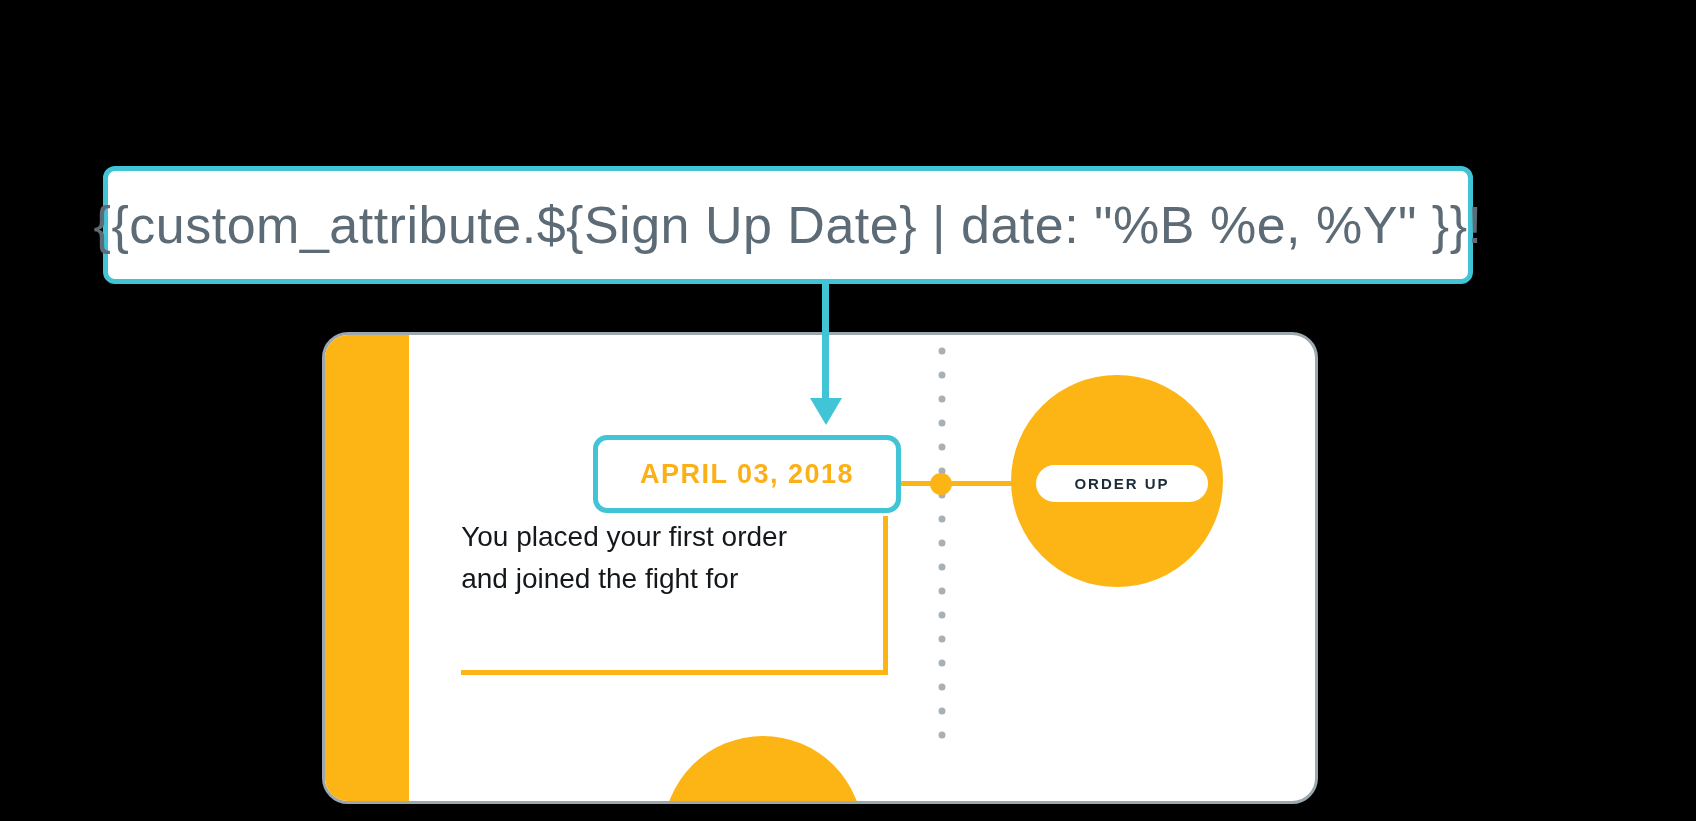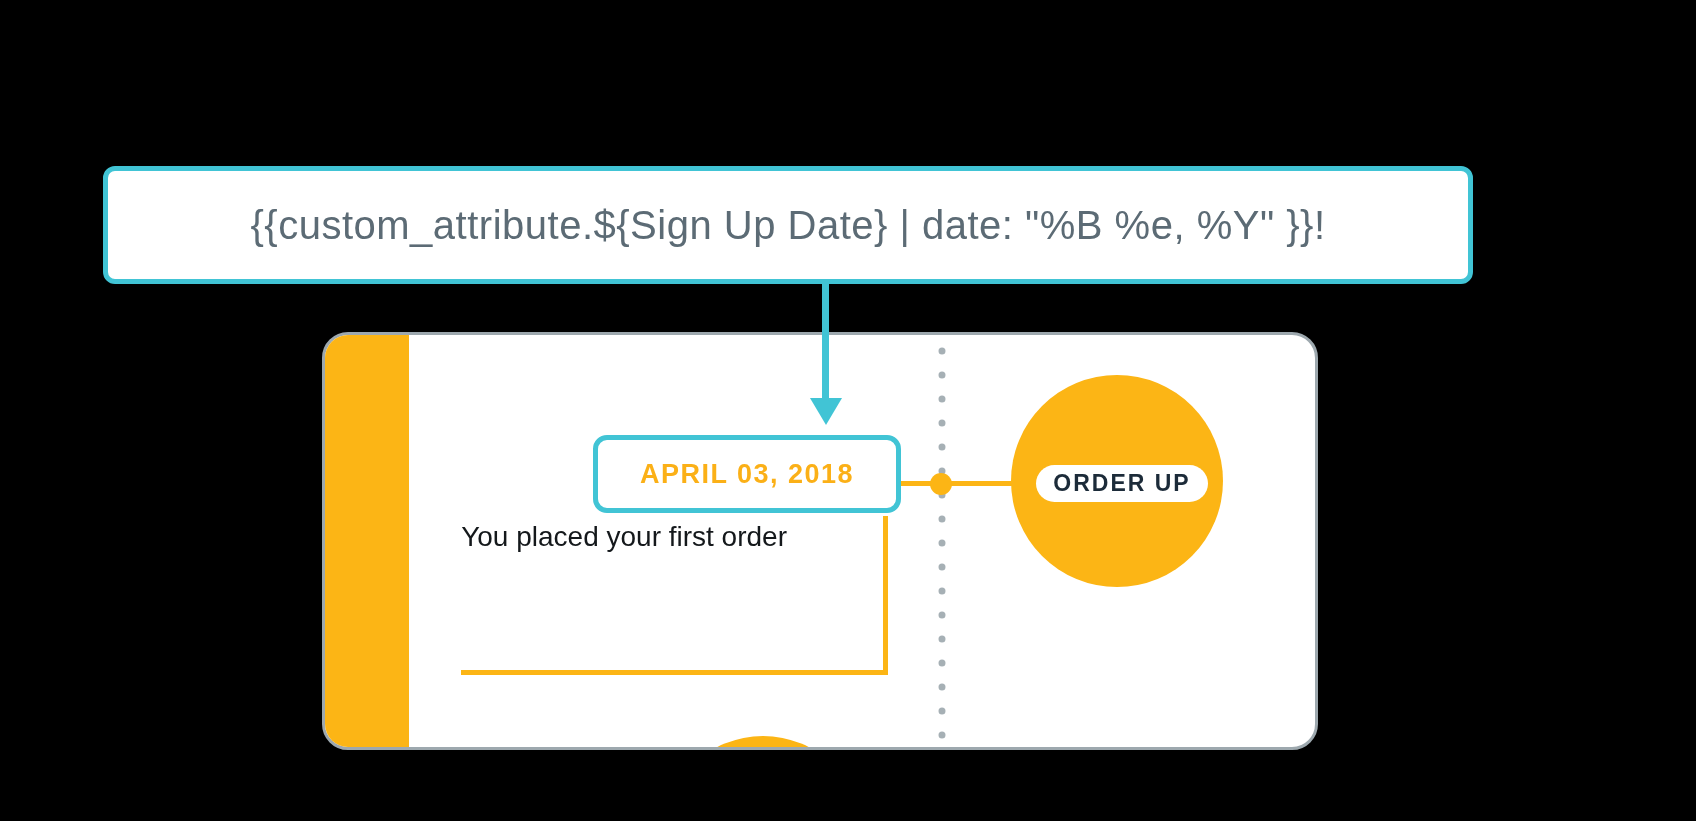--- a/index.html
+++ b/index.html
@@ -19,41 +19,41 @@
   
   .code-box{
     position:absolute; left:103px; top:166px; width:1370px; height:118px;
     background:var(--white);
     border:5px solid var(--teal);
     border-radius:12px;
     display:flex; align-items:center; justify-content:center;
   }
   .code-text{
     color:var(--slate-text);
-    font-size:40px;
+    font-size:52px;
     letter-spacing:0.5px;
     white-space:nowrap;
   }
 
   
   .arrow{position:absolute; left:0; top:0; z-index:30;}
   .arrow-shaft{
     position:absolute; left:822px; top:284px; width:7px; height:116px;
     background:var(--teal);
   }
   .arrow-head{
     position:absolute; left:810px; top:398px; width:0; height:0;
     border-left:16px solid transparent;
     border-right:16px solid transparent;
     border-top:27px solid var(--teal);
   }
 
   
   .card{
-    position:absolute; left:322px; top:332px; width:996px; height:418px;
+    position:absolute; left:322px; top:332px; width:996px; height:472px;
     background:var(--white);
     border:3px solid var(--card-border);
     border-radius:26px;
     overflow:hidden;
   }
   .stripe{
     position:absolute; left:0; top:0; width:84px; height:100%;
     background:var(--yellow);
   }
   .perforation{
@@ -91,21 +91,21 @@
     border-radius:50%; background:var(--yellow); z-index:4;
   }
   .badge-pill{
     position:absolute; left:711px; top:130px; width:172px; height:37px;
     background:var(--white); border-radius:19px;
     display:flex; align-items:center; justify-content:center;
     z-index:8;
   }
   .badge-text{
     color:var(--navy-text);
-    font-size:23px; font-weight:800; letter-spacing:2px;
+    font-size:15px; font-weight:800; letter-spacing:2px;
     white-space:nowrap;
   }
 
   
   .message{
     position:absolute; right:528px; top:181px;
     z-index:5;
   }
   .message .line{
     display:block;
@@ -163,15 +163,16 @@
   <div class="date-box">
     <span class="date-text">APRIL 03, 2018</span>
   </div>
 
   <div class="badge-pill">
     <span class="badge-text">ORDER UP</span>
   </div>
 
   <div class="message">
     <span class="line">You placed your first order</span>
+    <span class="line">and joined the fight for</span>
   </div>
 
 </div>
 
 </body></html>

